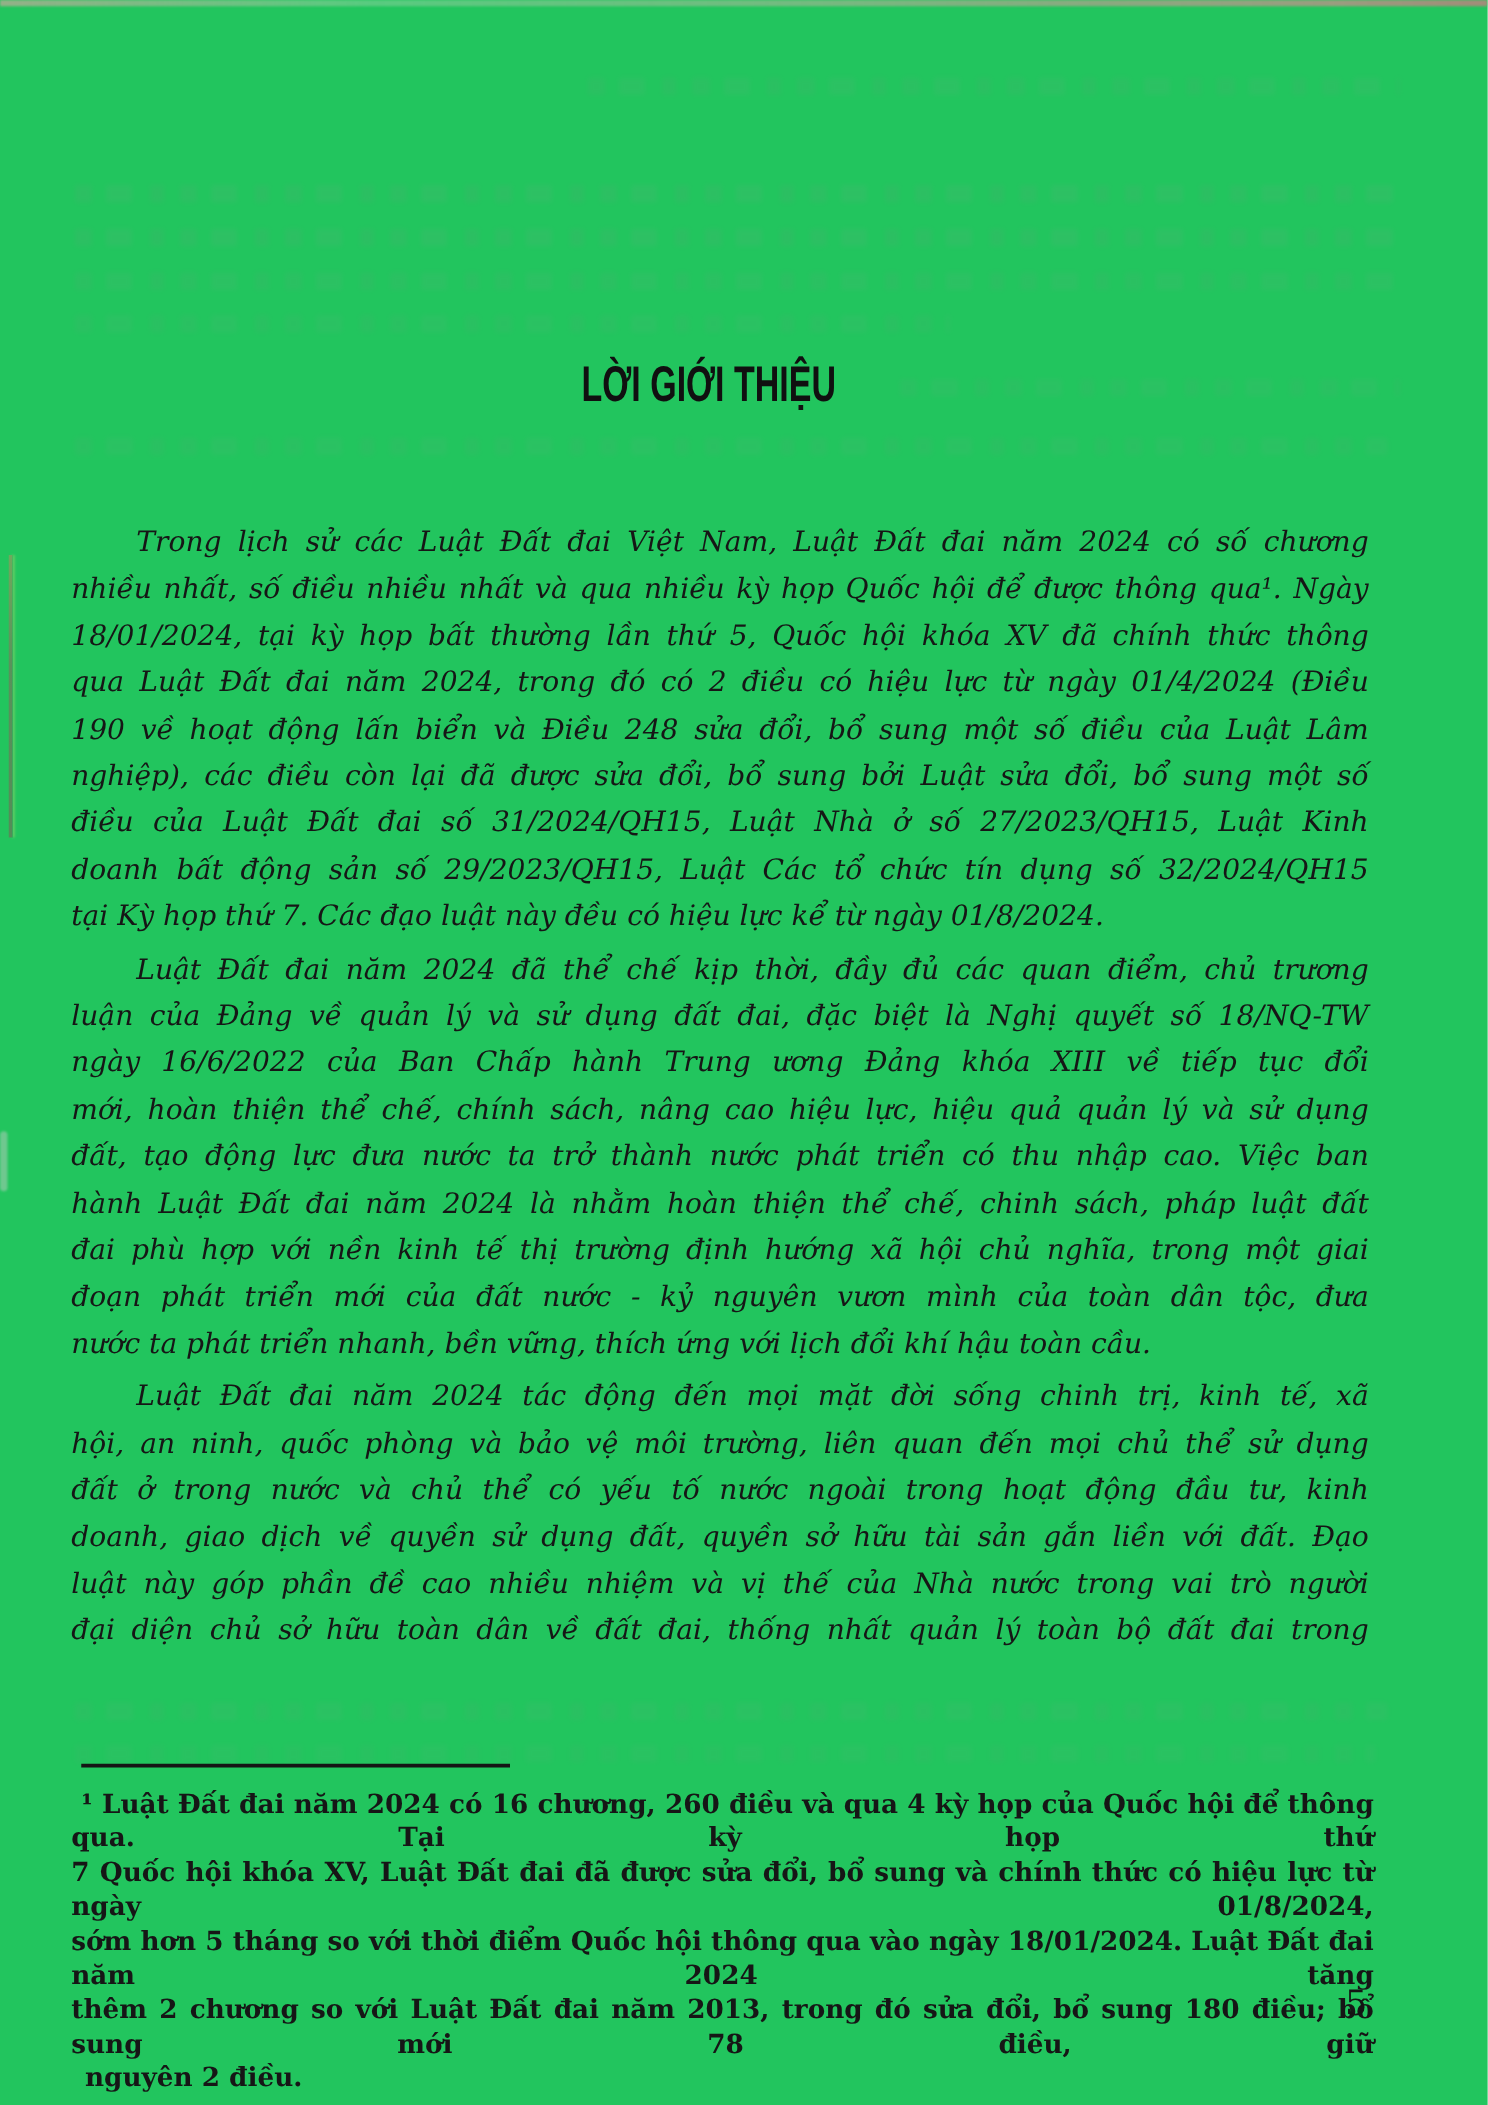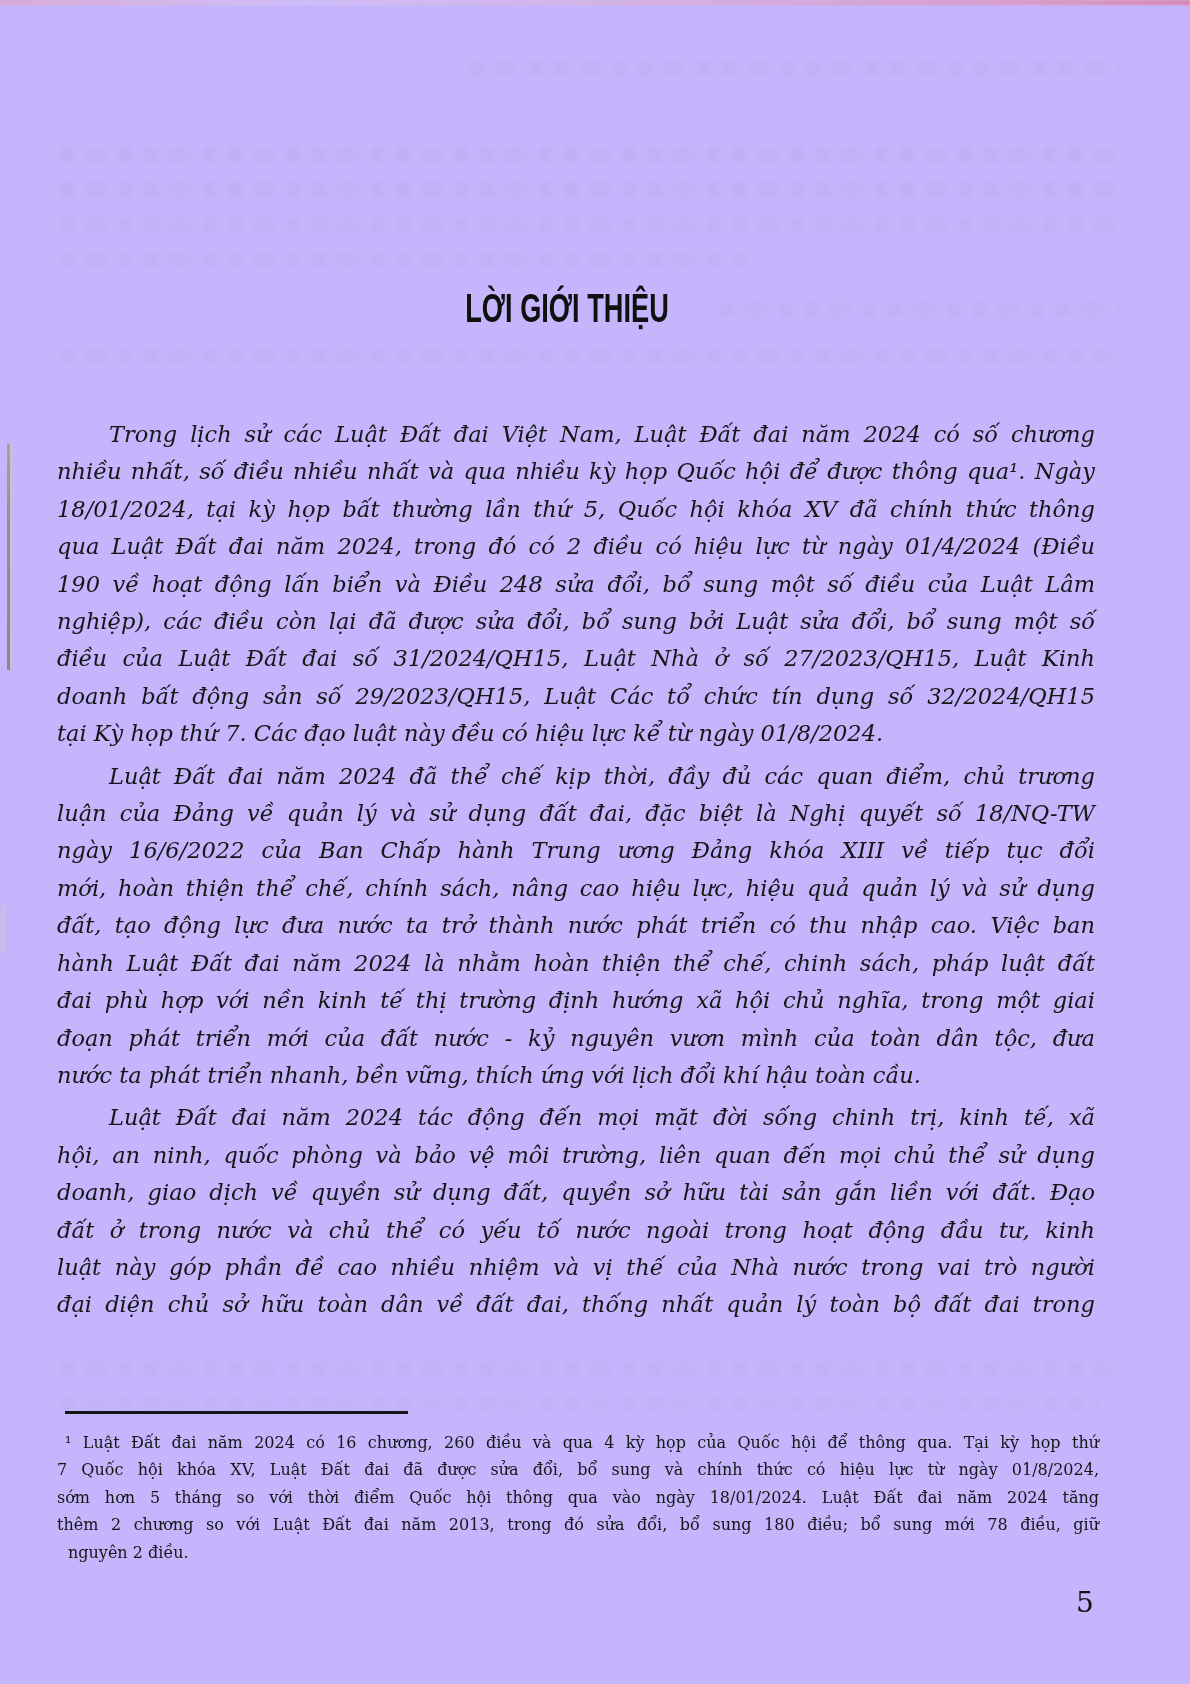--- a/index.html
+++ b/index.html
@@ -5,21 +5,21 @@
   html,body{margin:0;padding:0;}
   body{
     width:1190px;height:1684px;
     background:#ffffff;
     font-family:"DejaVu Serif","Liberation Serif",serif;
     position:relative;
     overflow:hidden;
   }
   .page{
     position:absolute;inset:0;
-    background:#c4b5fd;
+    background:#22c55e;
     color:#161616;
   }
   
   .top-edge{
     position:absolute;top:0;left:0;width:100%;height:5px;
     background:linear-gradient(90deg,
       rgba(242,160,170,.55) 0%,
       rgba(250,225,228,.25) 25%,
       rgba(244,170,180,.40) 55%,
       rgba(236,130,150,.60) 90%,
@@ -85,25 +85,26 @@
   
   .footnote-rule{
     position:absolute;left:65px;top:1411px;width:343px;height:3px;
     background:#151515;
   }
   .footnote{
     position:absolute;left:57px;top:1429px;width:1042px;
   }
   .footnote .line{
     font-style:normal;
-    font-size:16px;
+    font-size:21px;
     line-height:27.4px;
     text-align:justify;
     text-align-last:justify;
     color:#161616;
+    font-weight:bold;
   }
   .footnote .line.first{text-indent:8px;}
   .footnote .line.last{text-align-last:auto;margin-left:11px;}
 
   .page-number{
     position:absolute;left:1060px;top:1586px;width:50px;
     font-size:28px;text-align:center;color:#141414;
   }
 </style>
 </head>
@@ -147,22 +148,22 @@
         <div class="line">mới, hoàn thiện thể chế, chính sách, nâng cao hiệu lực, hiệu quả quản lý và sử dụng</div>
         <div class="line">đất, tạo động lực đưa nước ta trở thành nước phát triển có thu nhập cao. Việc ban</div>
         <div class="line">hành Luật Đất đai năm 2024 là nhằm hoàn thiện thể chế, chinh sách, pháp luật đất</div>
         <div class="line">đai phù hợp với nền kinh tế thị trường định hướng xã hội chủ nghĩa, trong một giai</div>
         <div class="line">đoạn phát triển mới của đất nước - kỷ nguyên vươn mình của toàn dân tộc, đưa</div>
         <div class="line last">nước ta phát triển nhanh, bền vững, thích ứng với lịch đổi khí hậu toàn cầu.</div>
       </div>
     <div class="paragraph continues">
         <div class="line first">Luật Đất đai năm 2024 tác động đến mọi mặt đời sống chinh trị, kinh tế, xã</div>
         <div class="line">hội, an ninh, quốc phòng và bảo vệ môi trường, liên quan đến mọi chủ thể sử dụng</div>
+        <div class="line">đất ở trong nước và chủ thể có yếu tố nước ngoài trong hoạt động đầu tư, kinh</div>
         <div class="line">doanh, giao dịch về quyền sử dụng đất, quyền sở hữu tài sản gắn liền với đất. Đạo</div>
-        <div class="line">đất ở trong nước và chủ thể có yếu tố nước ngoài trong hoạt động đầu tư, kinh</div>
         <div class="line">luật này góp phần đề cao nhiều nhiệm và vị thế của Nhà nước trong vai trò người</div>
         <div class="line last">đại diện chủ sở hữu toàn dân về đất đai, thống nhất quản lý toàn bộ đất đai trong</div>
       </div>
   </div>
 
   <div class="footnote-rule"></div>
 
   <div class="footnote">
       <div class="line first">¹ Luật Đất đai năm 2024 có 16 chương, 260 điều và qua 4 kỳ họp của Quốc hội để thông qua. Tại kỳ họp thứ</div>
       <div class="line">7 Quốc hội khóa XV, Luật Đất đai đã được sửa đổi, bổ sung và chính thức có hiệu lực từ ngày 01/8/2024,</div>

